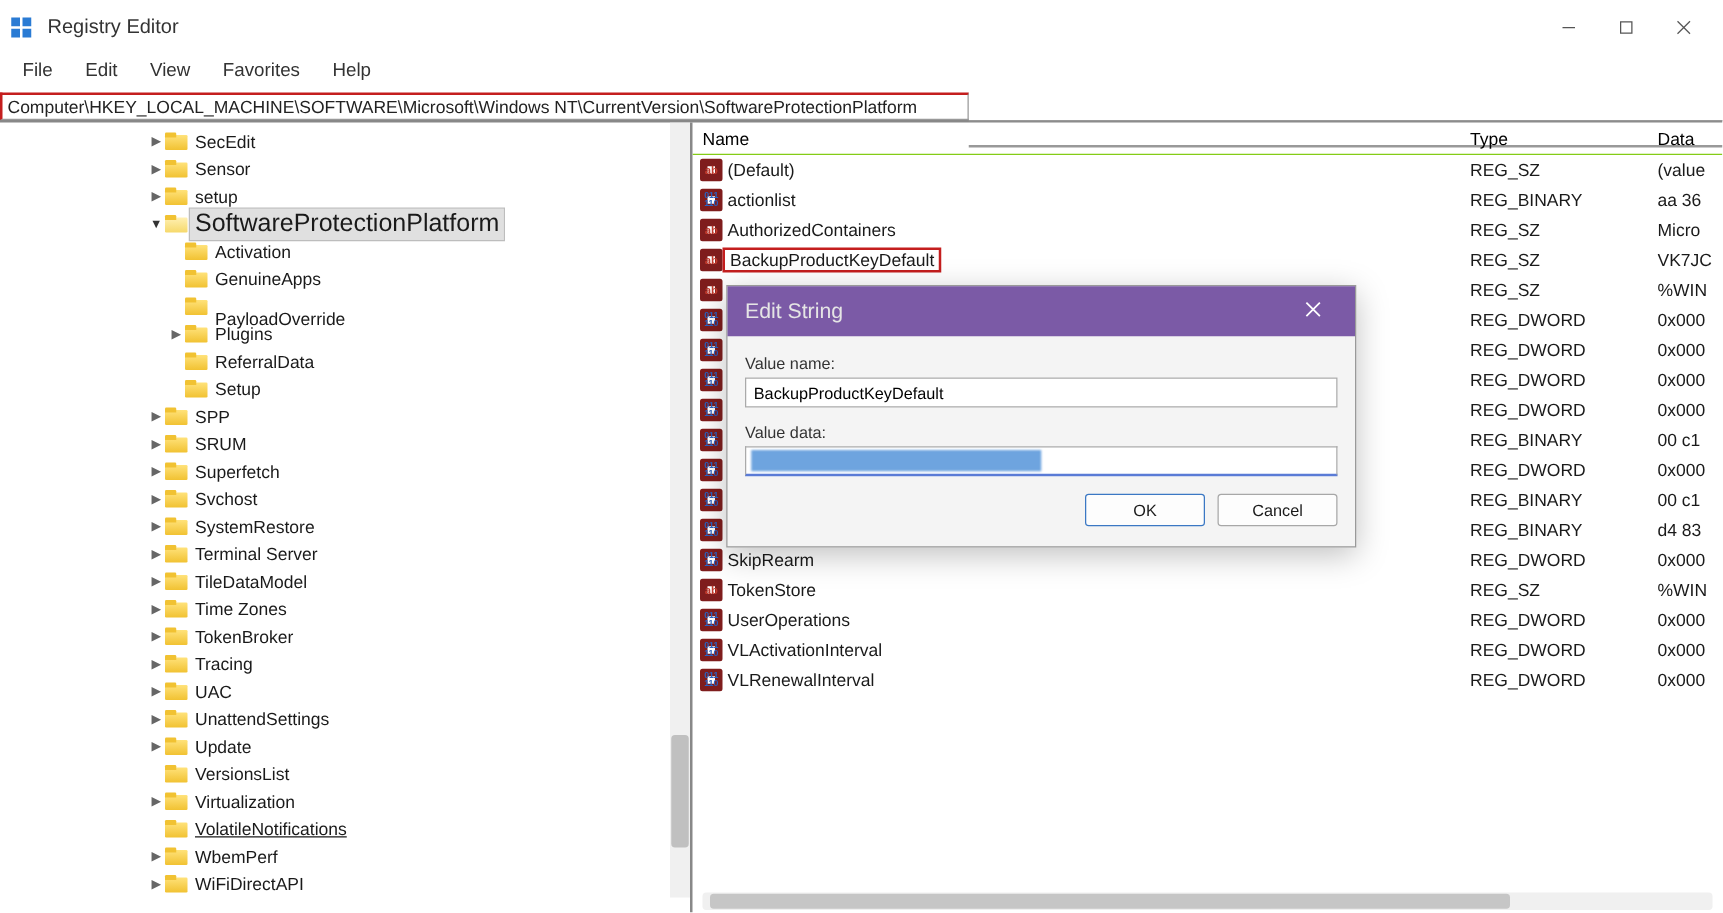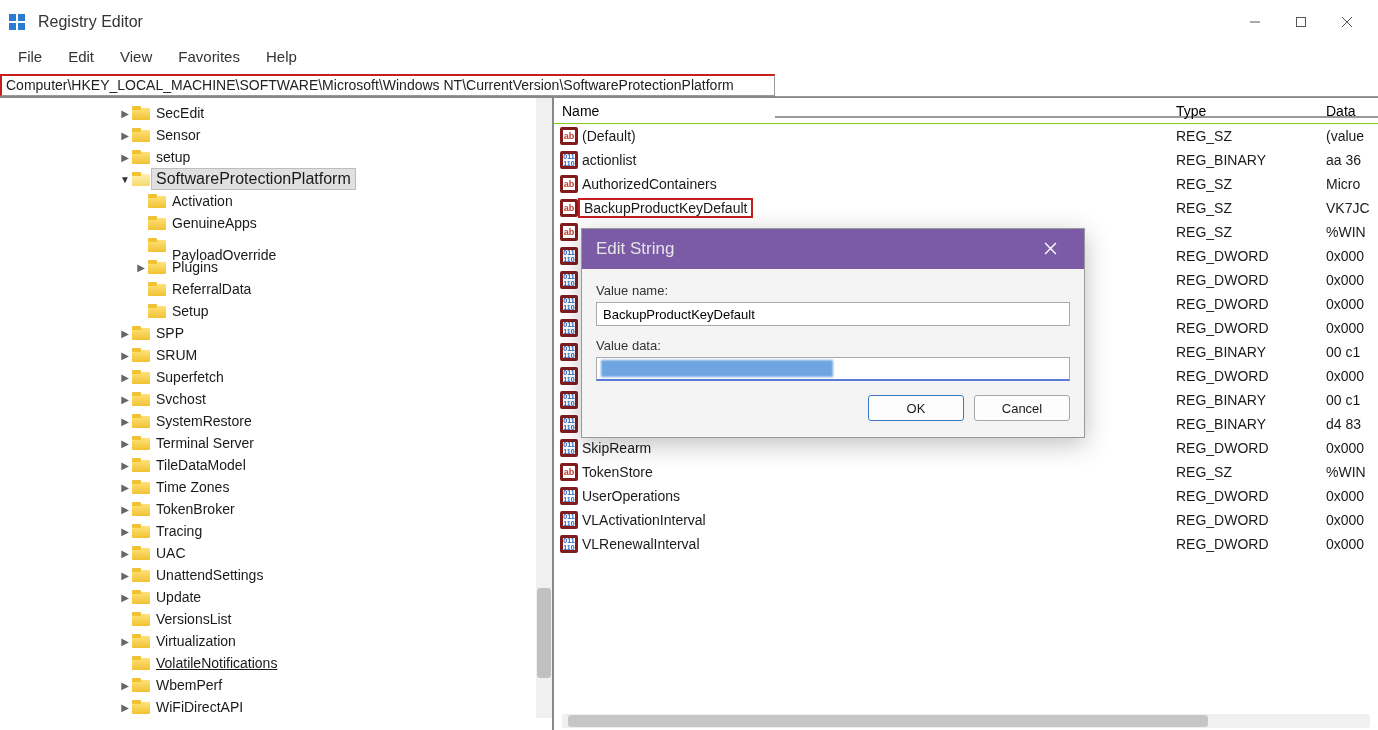--- a/index.html
+++ b/index.html
@@ -159,21 +159,21 @@
   display: flex;
   align-items: center;
   height: 24px;
   font-size: 14px;
 }
 .list-row .c-name { width: 622px; padding-left: 6px; display:flex; align-items:center; gap:4px;}
 .list-row .c-type { width: 150px; }
 .list-row .c-data { flex: 1; white-space: nowrap; overflow: hidden; }
 .reg-icon {
   width: 18px; height: 18px;
-  border: 3px solid #7f1d1d;
+  border: 6px solid #7f1d1d;
   border-radius: 2px;
   display: inline-flex;
   align-items: center; justify-content: center;
   font-size: 9px; font-weight: bold;
   background: #fff;
 }
 .reg-icon.sz { color: #c0392b; }
 .reg-icon.bin { color: #2963c4; font-size: 8px; }
 .list-row.highlight .name-text {
   border: 2px solid #c41e1e;
@@ -314,21 +314,21 @@
           <span class="label" style="font-size: 14px;">Sensor</span>
         </div>
         <div class="tree-row" style="padding-left: 118px;">
           <span class="chev" style="color: rgb(102, 102, 102);">▶</span>
           <span class="folder-icon"></span>
           <span class="label" style="font-size: 14px;">setup</span>
         </div>
         <div class="tree-row selected" style="padding-left: 118px;">
           <span class="chev" style="color: rgb(51, 51, 51);">▼</span>
           <span class="folder-icon open"></span>
-          <span class="label" style="font-size: 16px;">SoftwareProtectionPlatform</span>
+          <span class="label" style="font-size: 20px;">SoftwareProtectionPlatform</span>
         </div>
         <div class="tree-row" style="padding-left: 134px;">
           <span class="chev blank">▶</span>
           <span class="folder-icon"></span>
           <span class="label" style="font-size: 14px;">Activation</span>
         </div>
         <div class="tree-row" style="padding-left: 134px;">
           <span class="chev blank">▶</span>
           <span class="folder-icon"></span>
           <span class="label" style="font-size: 14px;">GenuineApps</span>

